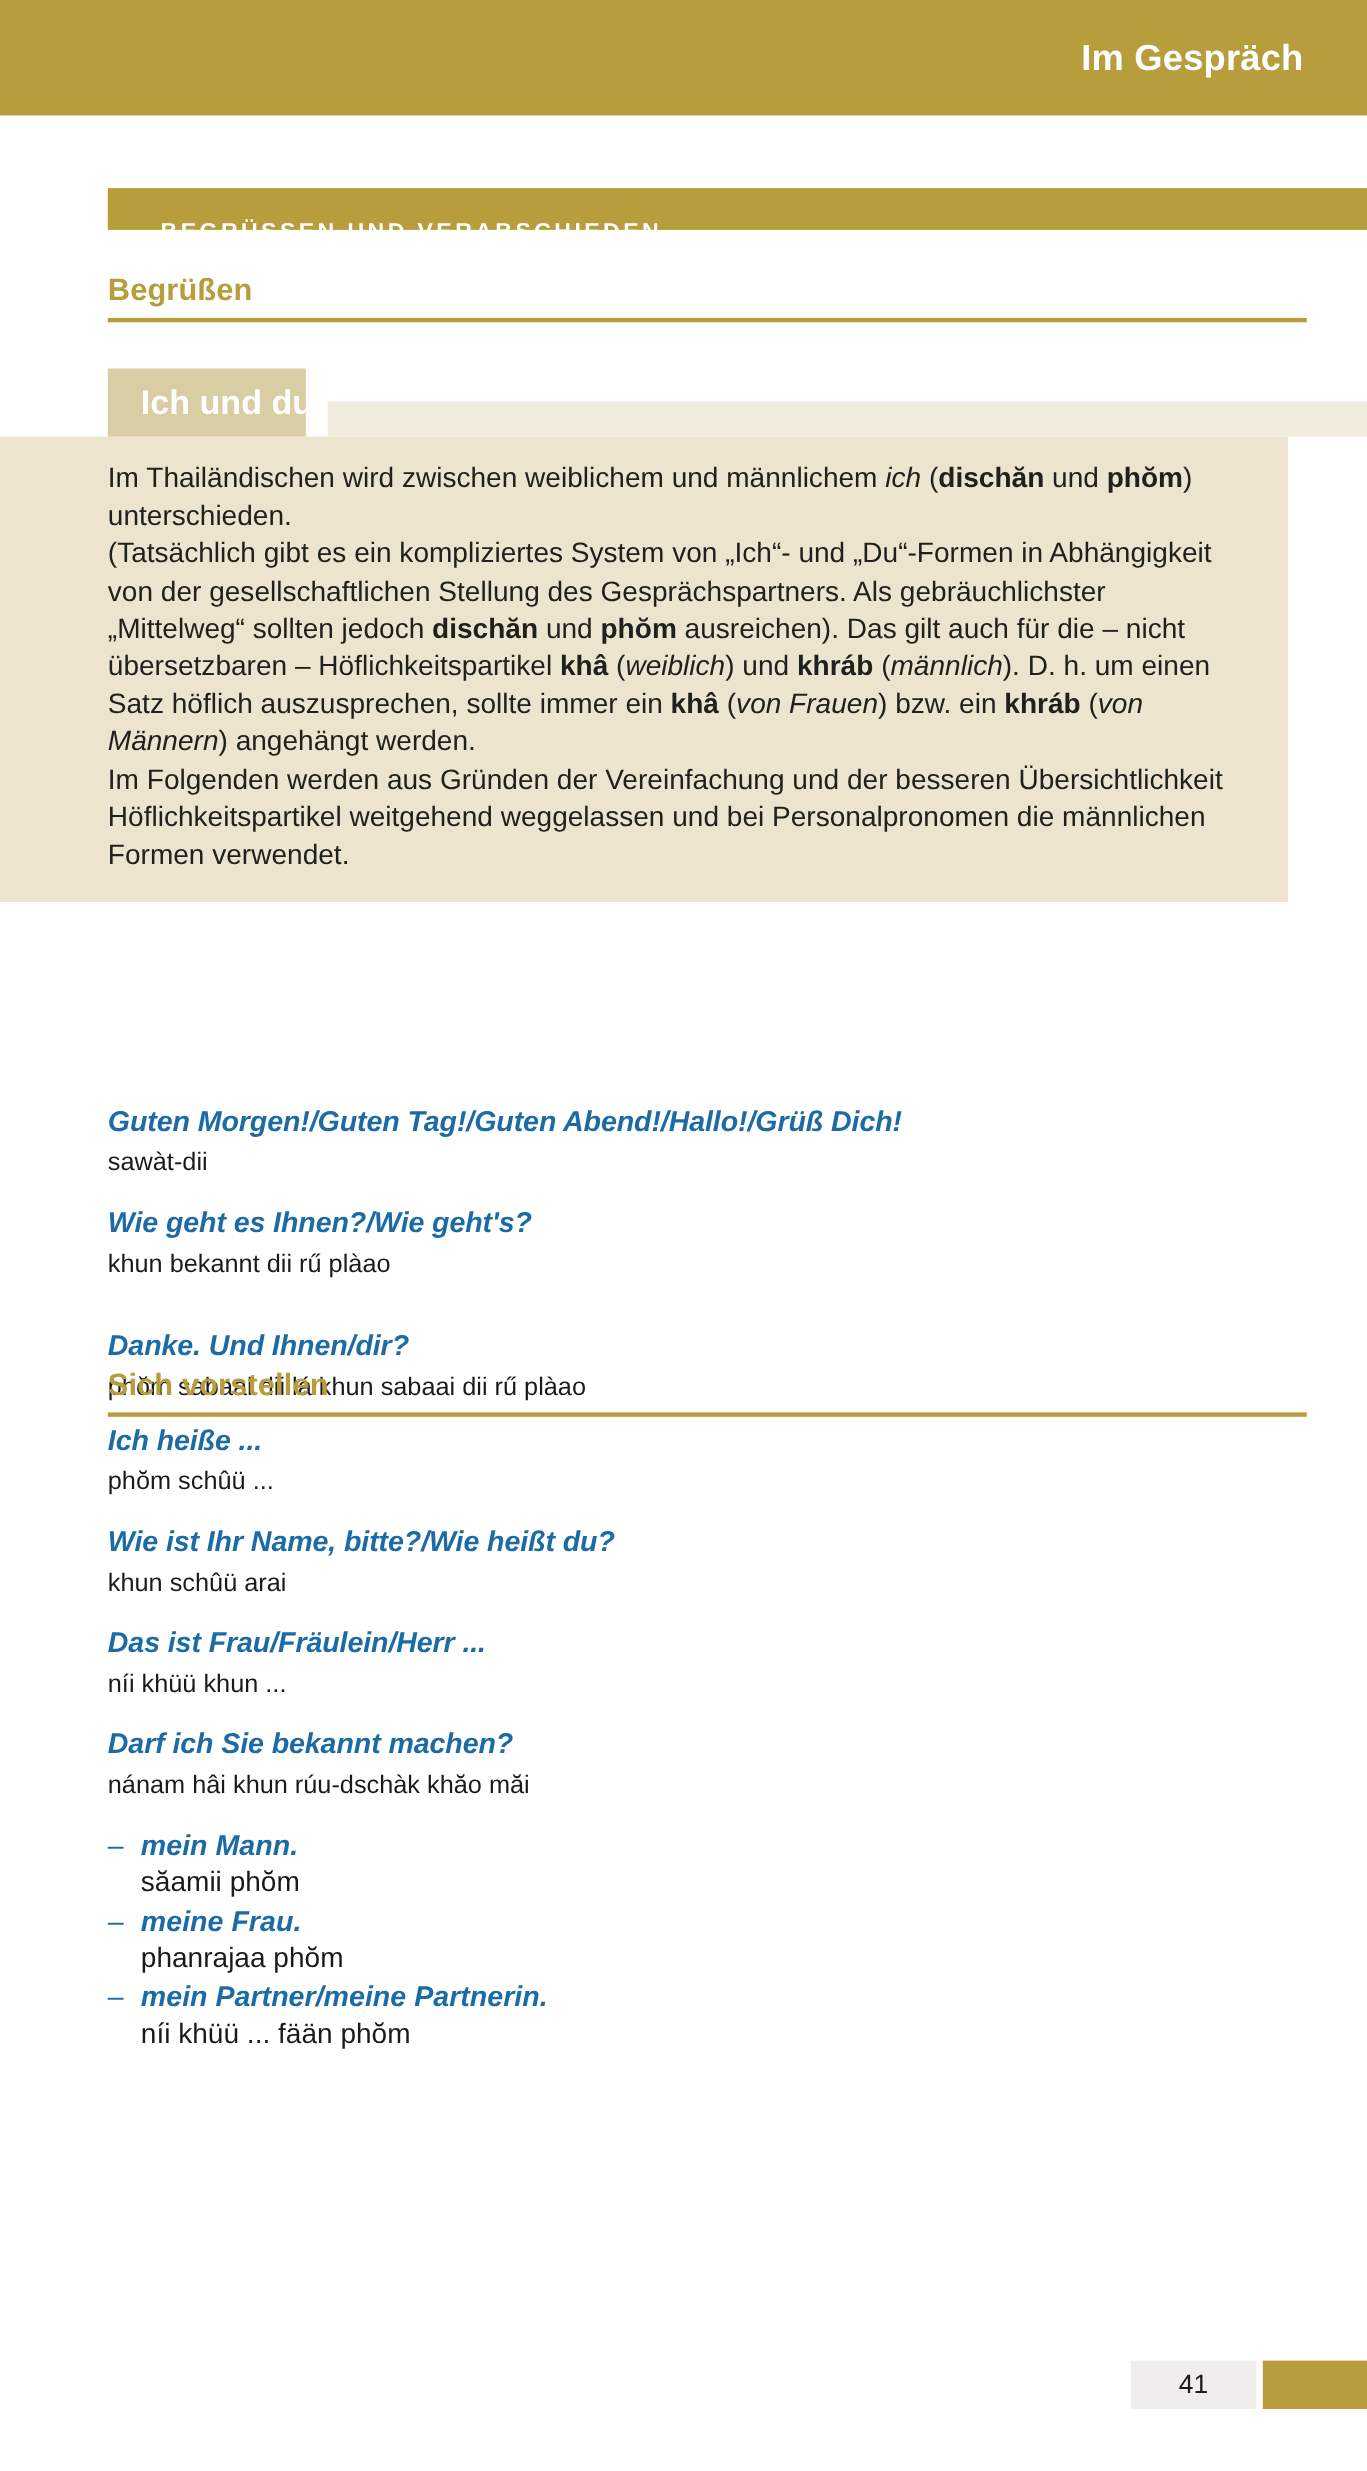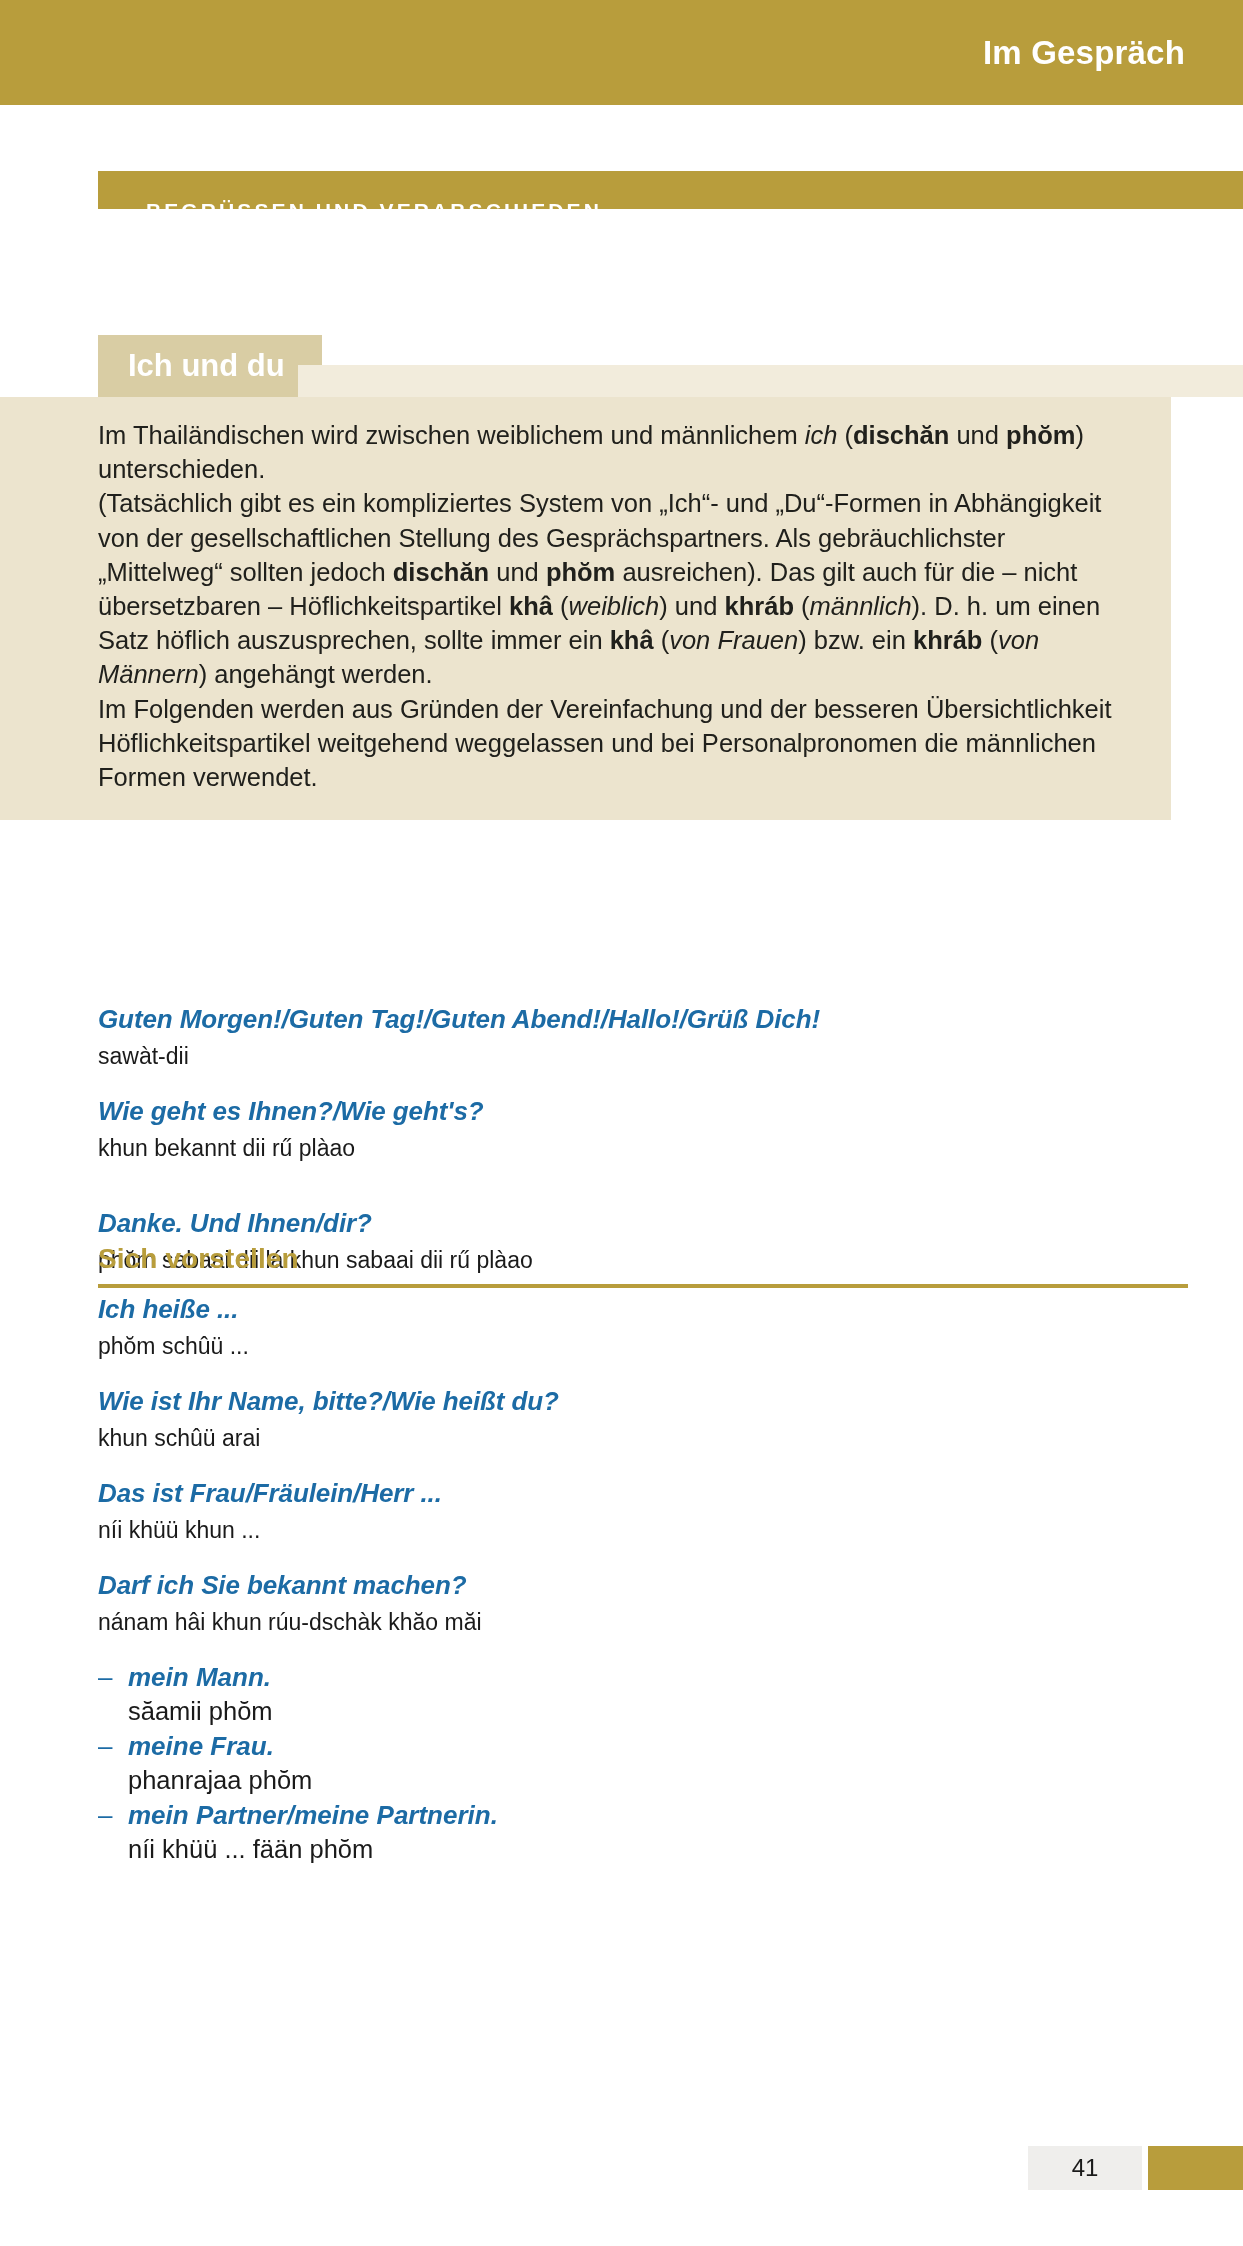--- a/index.html
+++ b/index.html
@@ -99,21 +99,20 @@
     top: 230px;
     width: 1243px;
   }
   .infobox .tab {
     position: absolute;
     left: 98px;
     top: 0;
     width: 180px;
     height: 62px;
     background: #d9cda4;
-    padding-left: 44px;
   }
   .infobox .tab-label {
     position: absolute;
     left: 30px;
     top: 50%;
     transform: translateY(-50%);
     color: #ffffff;
     font-family: "Liberation Sans", sans-serif;
     font-weight: bold;
     font-size: 31px;
@@ -238,20 +237,24 @@
 <div class="header-band">
   <div class="running-head">Im Gespräch</div>
 </div>
 
 <div class="page">
 
   <div class="chapter-bar">
     <div class="chapter-title">BEGRÜSSEN UND VERABSCHIEDEN</div>
   </div>
 
+  <div class="subsection" style="top:142px;">
+    <div class="sub-title">Begrüßen</div>
+    <div class="sub-rule"></div>
+  </div>
 
   <div class="infobox">
     <div class="tab">
       <div class="tab-label">Ich und du</div>
     </div>
     <div class="tab-filler"></div>
     <div class="body">
       <p>Im Thailändischen wird zwischen weiblichem und männlichem <i>ich</i> (<b>dischăn</b> und <b>phŏm</b>) unterschieden.</p>
       <p>(Tatsächlich gibt es ein kompliziertes System von „Ich“- und „Du“-Formen in Abhängigkeit von der gesellschaftlichen Stellung des Gesprächspartners. Als gebräuchlichster „Mittelweg“ sollten jedoch <b>dischăn</b> und <b>phŏm</b> ausreichen). Das gilt auch für die – nicht übersetzbaren – Höflichkeitspartikel <b>khâ</b> (<i>weiblich</i>) und <b>khráb</b> (<i>männlich</i>). D. h. um einen Satz höflich auszusprechen, sollte immer ein <b>khâ</b> (<i>von Frauen</i>) bzw. ein <b>khráb</b> (<i>von Männern</i>) angehängt werden.</p>
       <p>Im Folgenden werden aus Gründen der Vereinfachung und der besseren Übersichtlichkeit Höflichkeitspartikel weitgehend weggelassen und bei Personalpronomen die männlichen Formen verwendet.</p>

